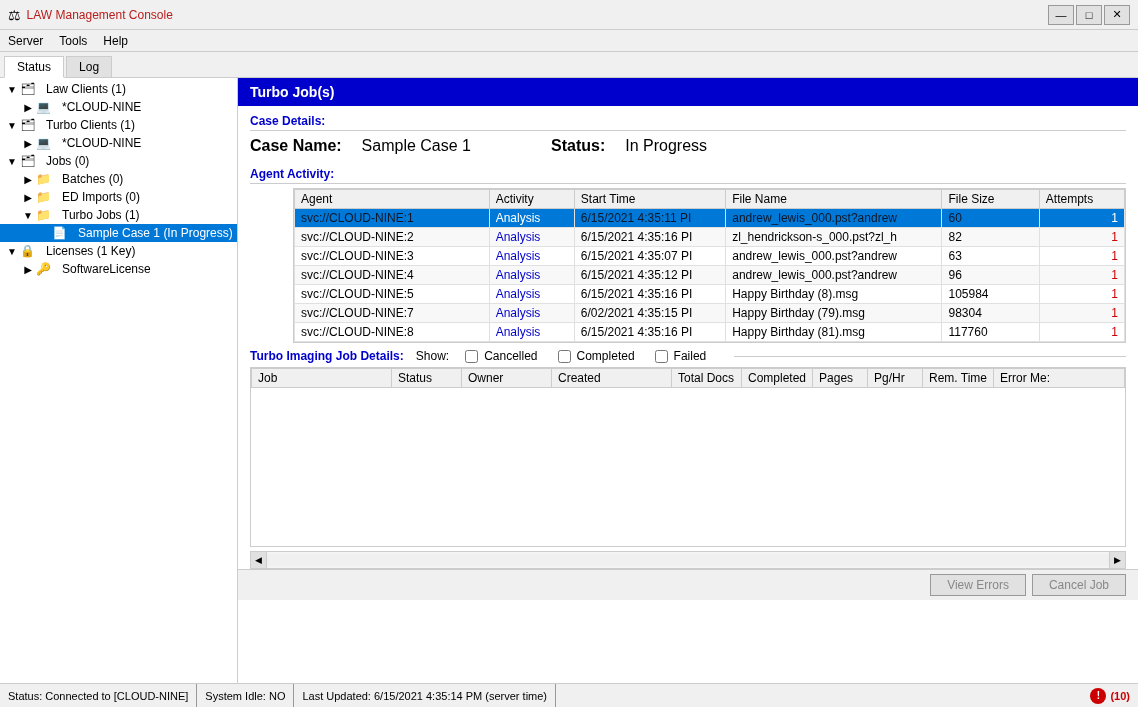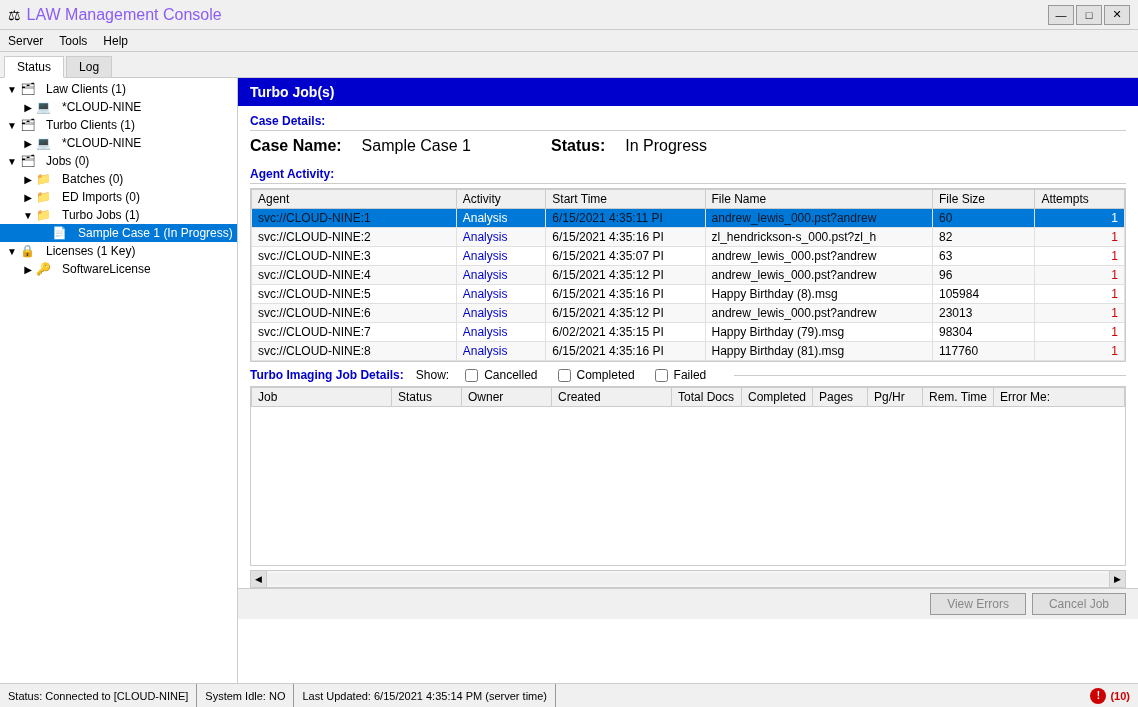--- a/index.html
+++ b/index.html
@@ -1,20 +1,20 @@
 <!DOCTYPE html>
 <html><head>
   <meta charset="utf-8">
   <style>
     * { box-sizing: border-box; margin: 0; padding: 0; }
     body { font-family: 'Segoe UI', Tahoma, Geneva, Verdana, sans-serif; font-size: 12px; background: #f0f0f0; overflow: hidden; }
     
     
     .title-bar { background: #f0f0f0; height: 30px; display: flex; align-items: center; padding: 0 8px; border-bottom: 1px solid #ccc; user-select: none; }
-    .title-bar-text { flex: 1; font-size: 16px; color: #8b5cf6; }
+    .title-bar-text { flex: 1; font-size: 12px; color: #b91c1c; }
     .title-bar-controls { display: flex; gap: 2px; }
     .title-bar-btn { width: 26px; height: 20px; border: 1px solid #999; background: #e1e1e1; cursor: pointer; display: flex; align-items: center; justify-content: center; font-size: 11px; }
 
     
     .menu-bar { background: #f0f0f0; height: 22px; display: flex; align-items: center; padding: 0 0; border-bottom: 1px solid #ccc; }
     .menu-item { padding: 2px 8px; cursor: pointer; font-size: 12px; }
 
     
     .tab-bar { background: #f0f0f0; display: flex; padding: 4px 4px 0; border-bottom: 1px solid #ccc; }
     .tab { padding: 3px 12px; border: 1px solid #ccc; border-bottom: none; background: #e1e1e1; cursor: pointer; font-size: 12px; margin-right: 2px; }
@@ -173,21 +173,21 @@
       <div class="case-details-row">
         <span class="case-detail-label">Case Name:</span>
         <span class="case-detail-value">Sample Case 1</span>
         <span class="case-detail-label" style="margin-left:60px;">Status:</span>
         <span class="case-detail-value">In Progress</span>
       </div>
     </div>
 
     <div style="padding: 4px 12px 0;">
       <div style="color:#0000cc; font-weight:bold; font-size:12px; margin-bottom:4px; border-bottom:1px solid #ccc; padding-bottom:2px;">Agent Activity:</div>
-      <div style="border:1px solid #ccc; overflow:hidden;">
+      <div style="border:1px solid #ccc; overflow:hidden;margin-left:43px;">
         <table class="agent-table">
           <thead>
             <tr>
               <th style="width:160px;">Agent</th>
               <th style="width:70px;">Activity</th>
               <th style="width:120px;">Start Time</th>
               <th style="width:160px;">File Name</th>
               <th style="width:80px;">File Size</th>
               <th style="width:70px;">Attempts</th>
             </tr>
@@ -224,28 +224,20 @@
     <td>andrew_lewis_000.pst?andrew</td>
     <td>96</td>
     <td class="attempts">1</td>
   </tr>
               <tr>
     <td>svc://CLOUD-NINE:5</td>
     <td class="activity">Analysis</td>
     <td>6/15/2021 4:35:16 PI</td>
     <td>Happy Birthday (8).msg</td>
     <td>105984</td>
-    <td class="attempts">1</td>
-  </tr>
-              <tr>
-    <td>svc://CLOUD-NINE:6</td>
-    <td class="activity">Analysis</td>
-    <td>6/15/2021 4:35:12 PI</td>
-    <td>andrew_lewis_000.pst?andrew</td>
-    <td>23013</td>
     <td class="attempts">1</td>
   </tr>
               <tr>
     <td>svc://CLOUD-NINE:7</td>
     <td class="activity">Analysis</td>
     <td>6/02/2021 4:35:15 PI</td>
     <td>Happy Birthday (79).msg</td>
     <td>98304</td>
     <td class="attempts">1</td>
   </tr>

